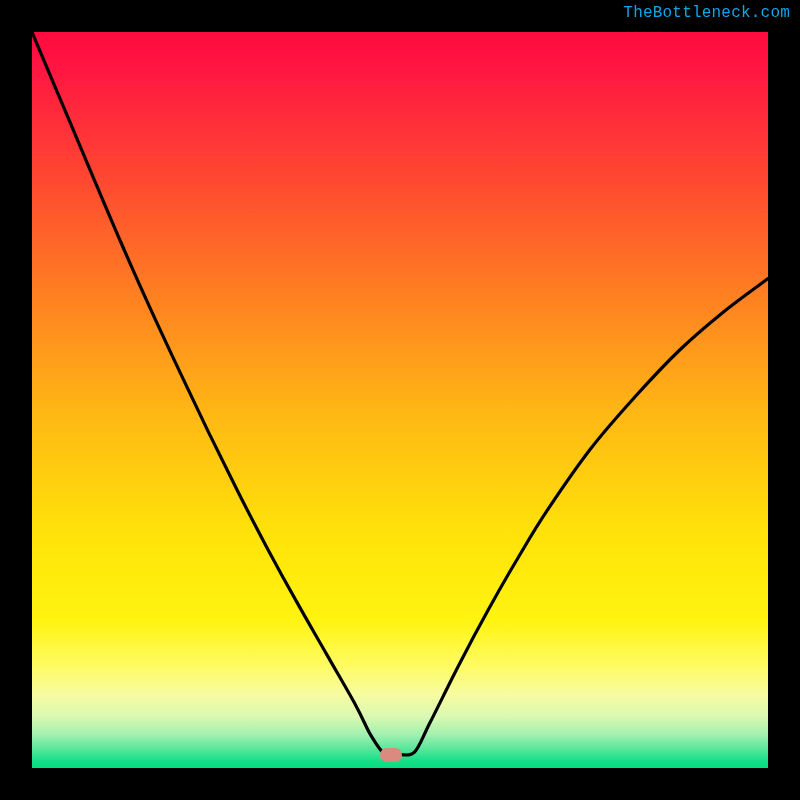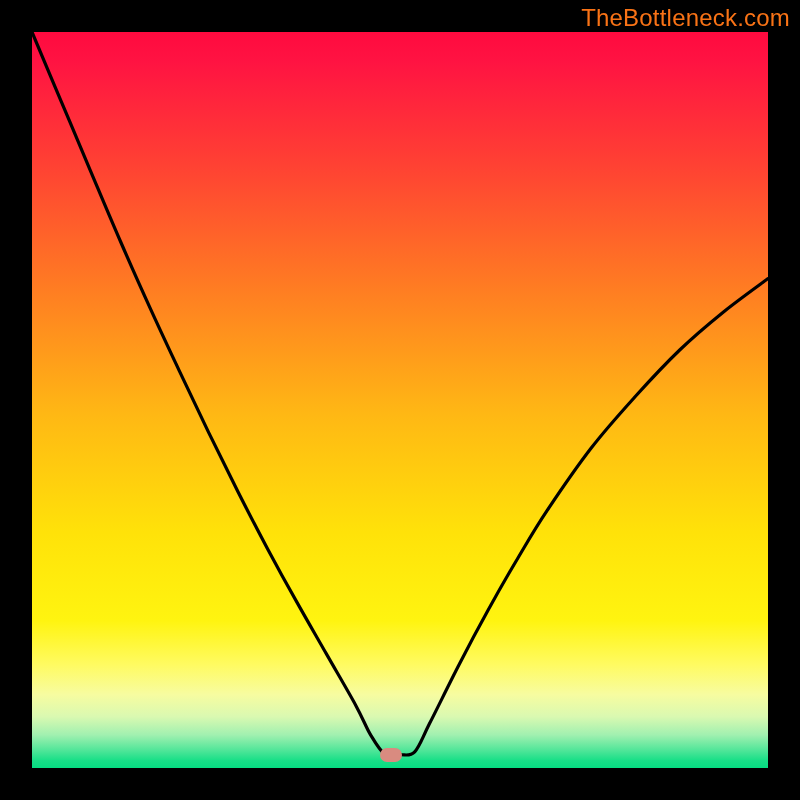--- a/index.html
+++ b/index.html
@@ -45,25 +45,26 @@
       #a1f0b0 95.5%,
       #54e69a 97.5%,
       #17df87 99%,
       #06dd82 100%
     );
   }
   .watermark {
     position: absolute;
     top: 4px;
     right: 10px;
-    color: #f97316;
-    font-size: 24px;
+    color: #0ea5e9;
+    font-size: 16px;
     font-weight: 500;
     letter-spacing: 0.2px;
     user-select: none;
+    font-family: Liberation Mono, monospace;
   }
   .marker {
     position: absolute;
     width: 22px;
     height: 14px;
     border-radius: 8px;
     background: #d98b80;
     transform: translate(-50%, -50%);
   }
   svg.curve {

